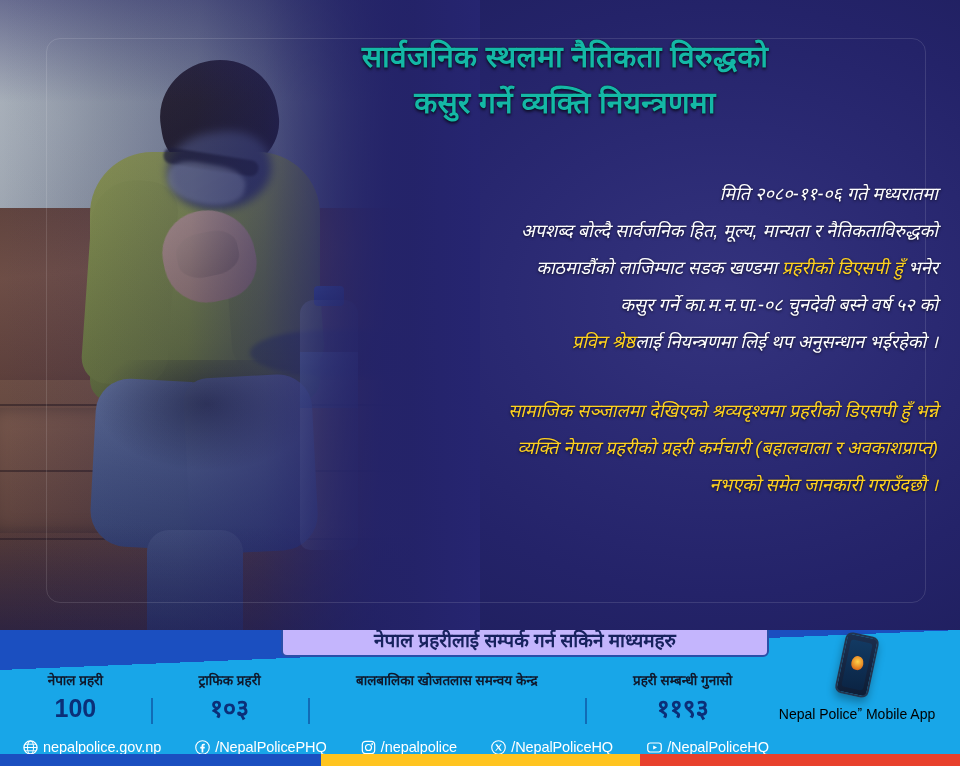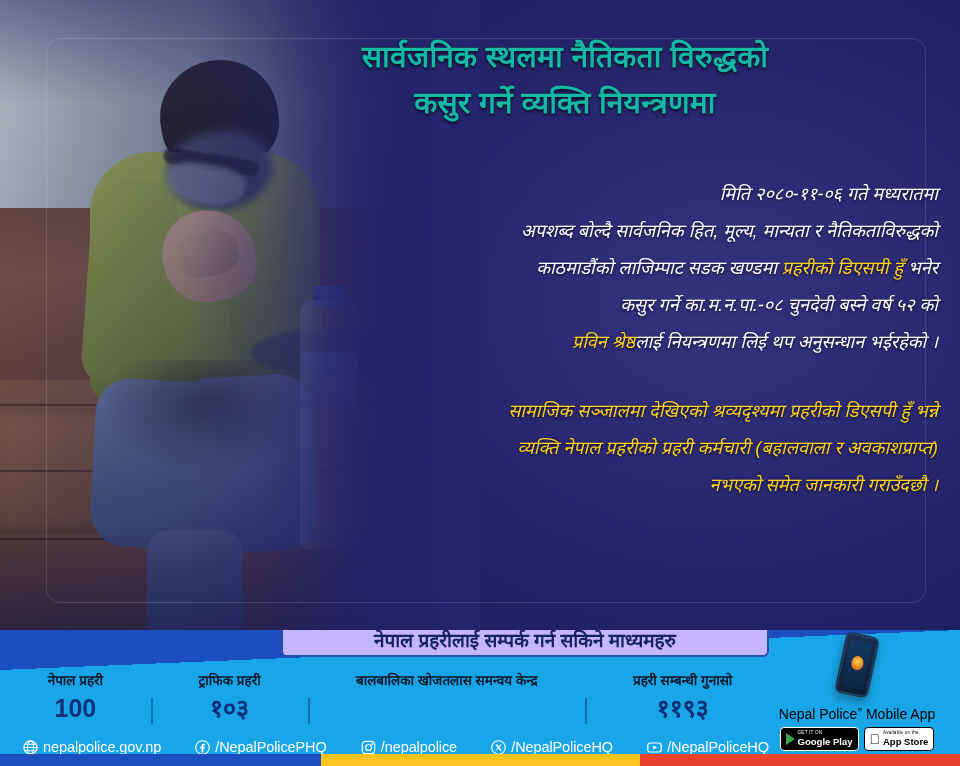--- a/index.html
+++ b/index.html
@@ -465,36 +465,20 @@
           </span>
           <span class="s-text">/NepalPoliceHQ</span>
         </div>
       </div>
 
     <div class="app">
       <div class="phone">
         <div class="phone-emblem"></div>
       </div>
       <div class="app-title">Nepal Policeˮ Mobile App</div>
-      <div class="stores">
-        <div class="store">
-          <div class="gp-tri"></div>
-          <div class="st-txt">
-            <span class="st-small">GET IT ON</span>
-            <span class="st-big">Google Play</span>
-          </div>
-        </div>
-        <div class="store light">
-          <div class="apple"></div>
-          <div class="st-txt">
-            <span class="st-small">Available on the</span>
-            <span class="st-big">App Store</span>
-          </div>
-        </div>
-      </div>
     </div>
 
     <div class="strip" id="strip">
         <i style="background: rgb(27, 79, 192); width: 33.4%;"></i>
         <i style="background: rgb(255, 196, 31); width: 33.3%;"></i>
         <i style="background: rgb(232, 65, 44); width: 33.3%;"></i>
       </div>
   </div>
 
 </div>

